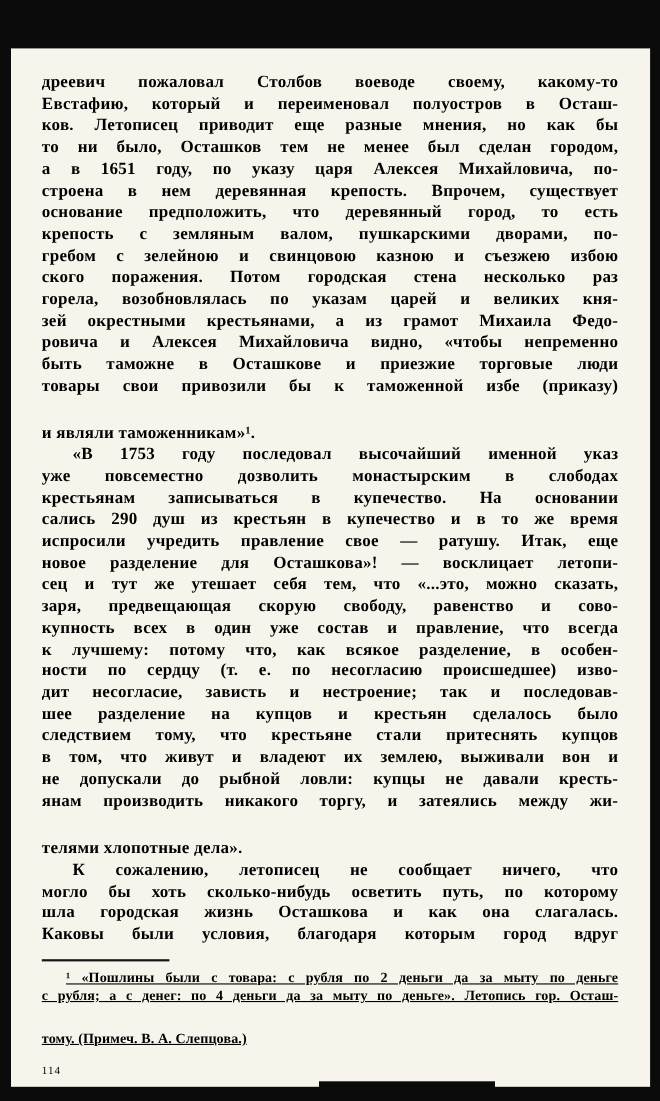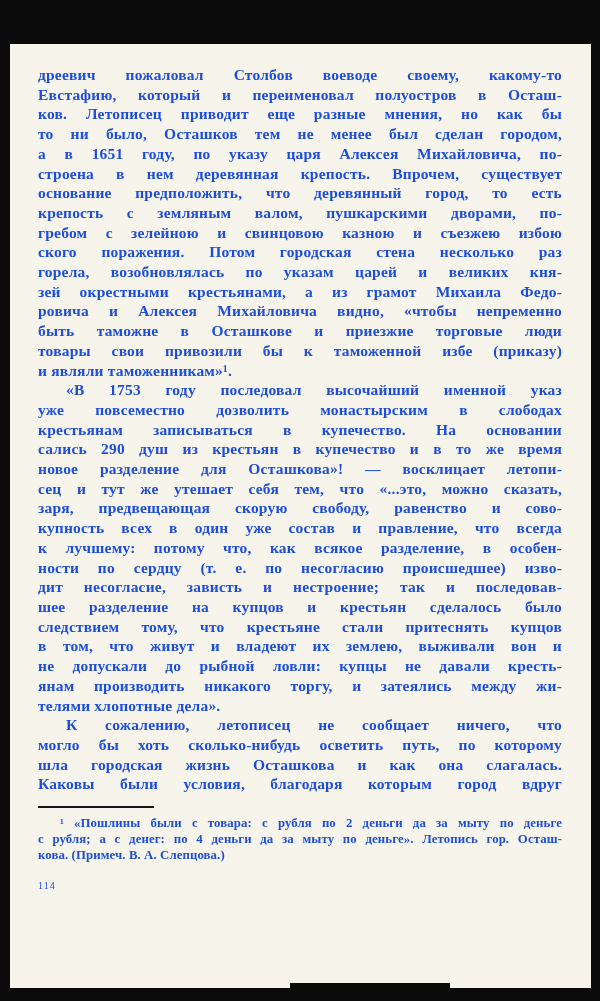--- a/index.html
+++ b/index.html
@@ -15,21 +15,21 @@
     overflow: hidden;
     font-family: "Liberation Serif", "DejaVu Serif", serif;
   }
   .page {
     position: absolute;
     top: 44px;
     left: 10px;
     right: 9px;
     bottom: 13px;
     background: #f7f4ec;
-    color: #1d4ed8;
+    color: #000000;
   }
   .scan-artifact {
     position: absolute;
     bottom: 9px;
     left: 290px;
     width: 160px;
     height: 9px;
     background: #0b0b0b;
   }
   .text-block {
@@ -42,33 +42,35 @@
   .line {
     text-align: justify;
     text-align-last: justify;
     white-space: normal;
   }
   .line.indent {
     text-indent: 28px;
   }
   .line.last {
     text-align-last: left;
+    margin-top: 23px;
   }
   .footnote-rule {
     margin: 12px 0 0 28px;
     width: 116px;
     height: 2px;
     background: #161616;
   }
   .footnote {
     padding: 7px 29px 0 28px;
     font-size: 12.8px;
     line-height: 16.2px;
     font-weight: 700;
     letter-spacing: 0.1px;
+    text-decoration: underline;
   }
   .footnote .line.indent {
     text-indent: 22px;
   }
   .page-number {
     padding: 16px 0 0 28px;
     font-size: 10px;
     font-weight: 400;
     letter-spacing: 1px;
   }
@@ -92,20 +94,21 @@
         <div class="line">горела, возобновлялась по указам царей и великих кня-</div>
         <div class="line">зей окрестными крестьянами, а из грамот Михаила Федо-</div>
         <div class="line">ровича и Алексея Михайловича видно, «чтобы непременно</div>
         <div class="line">быть таможне в Осташкове и приезжие торговые люди</div>
         <div class="line">товары свои привозили бы к таможенной избе (приказу)</div>
         <div class="line last">и являли таможенникам»¹.</div>
         <div class="line indent">«В 1753 году последовал высочайший именной указ</div>
         <div class="line">уже повсеместно дозволить монастырским в слободах</div>
         <div class="line">крестьянам записываться в купечество. На основании</div>
         <div class="line">сались 290 душ из крестьян в купечество и в то же время</div>
+        <div class="line">испросили учредить правление свое — ратушу. Итак, еще</div>
         <div class="line">новое разделение для Осташкова»! — восклицает летопи-</div>
         <div class="line">сец и тут же утешает себя тем, что «...это, можно сказать,</div>
         <div class="line">заря, предвещающая скорую свободу, равенство и сово-</div>
         <div class="line">купность всех в один уже состав и правление, что всегда</div>
         <div class="line">к лучшему: потому что, как всякое разделение, в особен-</div>
         <div class="line">ности по сердцу (т. е. по несогласию происшедшее) изво-</div>
         <div class="line">дит несогласие, зависть и нестроение; так и последовав-</div>
         <div class="line">шее разделение на купцов и крестьян сделалось было</div>
         <div class="line">следствием тому, что крестьяне стали притеснять купцов</div>
         <div class="line">в том, что живут и владеют их землею, выживали вон и</div>
@@ -114,18 +117,18 @@
         <div class="line last">телями хлопотные дела».</div>
         <div class="line indent">К сожалению, летописец не сообщает ничего, что</div>
         <div class="line">могло бы хоть сколько-нибудь осветить путь, по которому</div>
         <div class="line">шла городская жизнь Осташкова и как она слагалась.</div>
         <div class="line">Каковы были условия, благодаря которым город вдруг</div>
       </div>
     <div class="footnote-rule"></div>
     <div class="footnote" id="footnote">
         <div class="line indent">¹ «Пошлины были с товара: с рубля по 2 деньги да за мыту по деньге</div>
         <div class="line">с рубля; а с денег: по 4 деньги да за мыту по деньге». Летопись гор. Осташ-</div>
-        <div class="line last">кова. (Примеч. В. А. Слепцова.)</div>
+        <div class="line last">тому. (Примеч. В. А. Слепцова.)</div>
       </div>
     <div class="page-number">114</div>
   </div>
   <div class="scan-artifact"></div>
 </div>
 
 </body></html>

